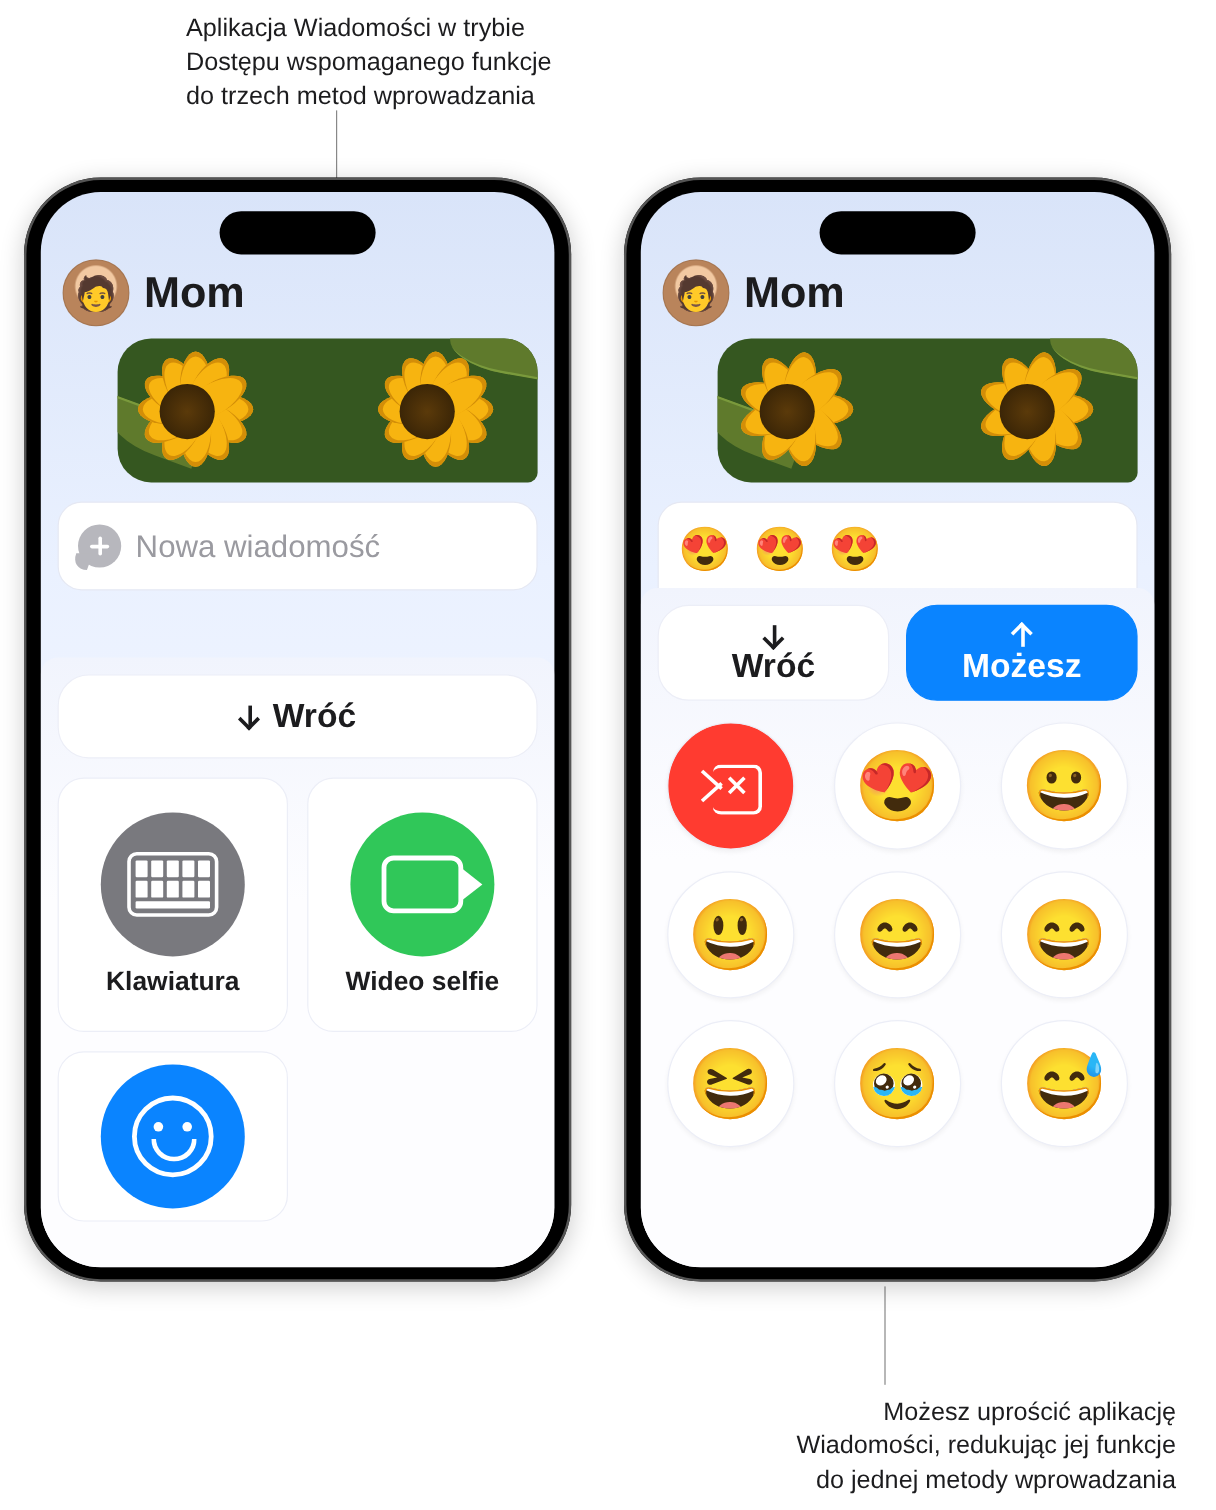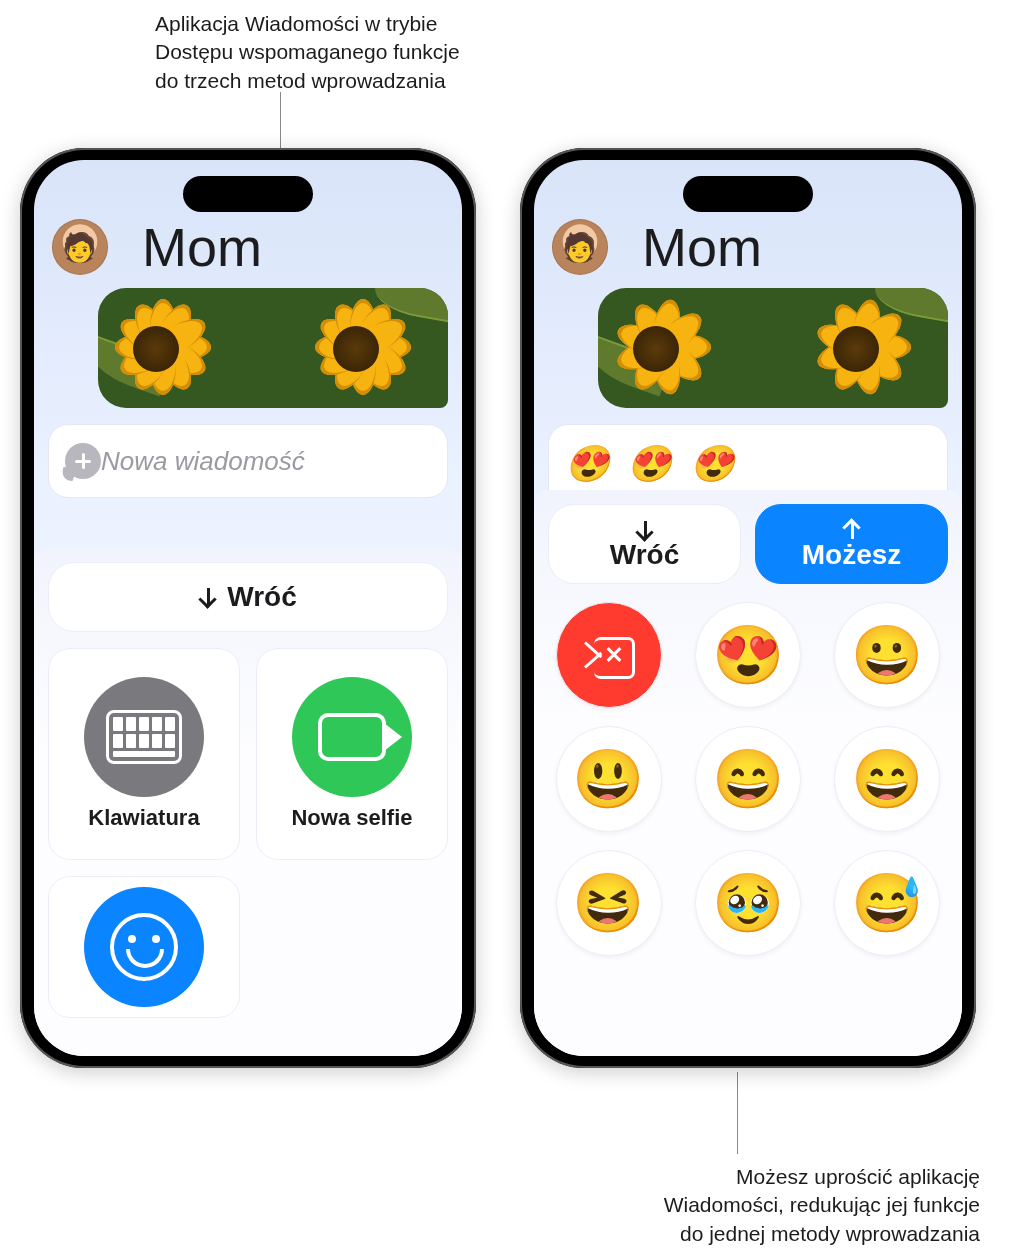--- a/index.html
+++ b/index.html
@@ -60,21 +60,21 @@
   }
   .avatar {
     width:54px; height:54px; border-radius:50%;
     overflow:hidden;
     background: radial-gradient(circle at 50% 40%, #f2c9a2 0 40%, #b9845b 42% 100%);
     border:1px solid rgba(0,0,0,.1);
     display:flex; align-items:center; justify-content:center;
     font-size:28px;
   }
   .contact-name {
-    font-size:54px; font-weight:400;margin-left:22px;
+    font-size:36px; font-weight:700;
   }
   .bubble-row { display:flex; justify-content:flex-end; padding:0 14px;}
   .photo-bubble {
     width: 350px;
     height: 120px;
     border-radius: 28px 28px 8px 28px;
     overflow:hidden;
     position:relative;
     background:#355720;
   }
@@ -101,22 +101,22 @@
     transform:rotate(20deg);
     box-shadow:inset 2px 2px 0 #7a9a3c;
   }
   
   .input-box {
     margin:16px 14px 0 14px;
     background:#fff;
     border:1px solid #e5e8f3;
     border-radius:20px;
     padding:18px 16px;
-    display:flex; align-items:center; 
-    font-size:26px; color:#9a9aa0;font-style:italic;
+    display:flex; align-items:center; gap:12px;
+    font-size:26px; color:#9a9aa0;
   }
   .input-box.emoji-input {
     color:#000; min-height:80px; align-items:flex-start;
     font-size:36px; letter-spacing:4px;
   }
   .plus-icon {
     width:36px; height:36px; background:#b7b7bd; border-radius:50%;
     display:flex; align-items:center; justify-content:center;
     position:relative;
   }
@@ -349,21 +349,21 @@
                 <span></span>
               <span class="space"></span>
             </div>
           </div>
           <div class="tlabel">Klawiatura</div>
         </div>
         <div class="tile">
           <div class="circle green">
             <div class="cam-icon"></div>
           </div>
-          <div class="tlabel">Nowa selfie</div>
+          <div class="tlabel">Wideo selfie</div>
         </div>
         <div class="tile partial">
           <div class="circle blue">
             <div class="smile-icon">
                 <div class="mouth"></div>
               </div>
           </div>
         </div>
       </div>
     </div>

